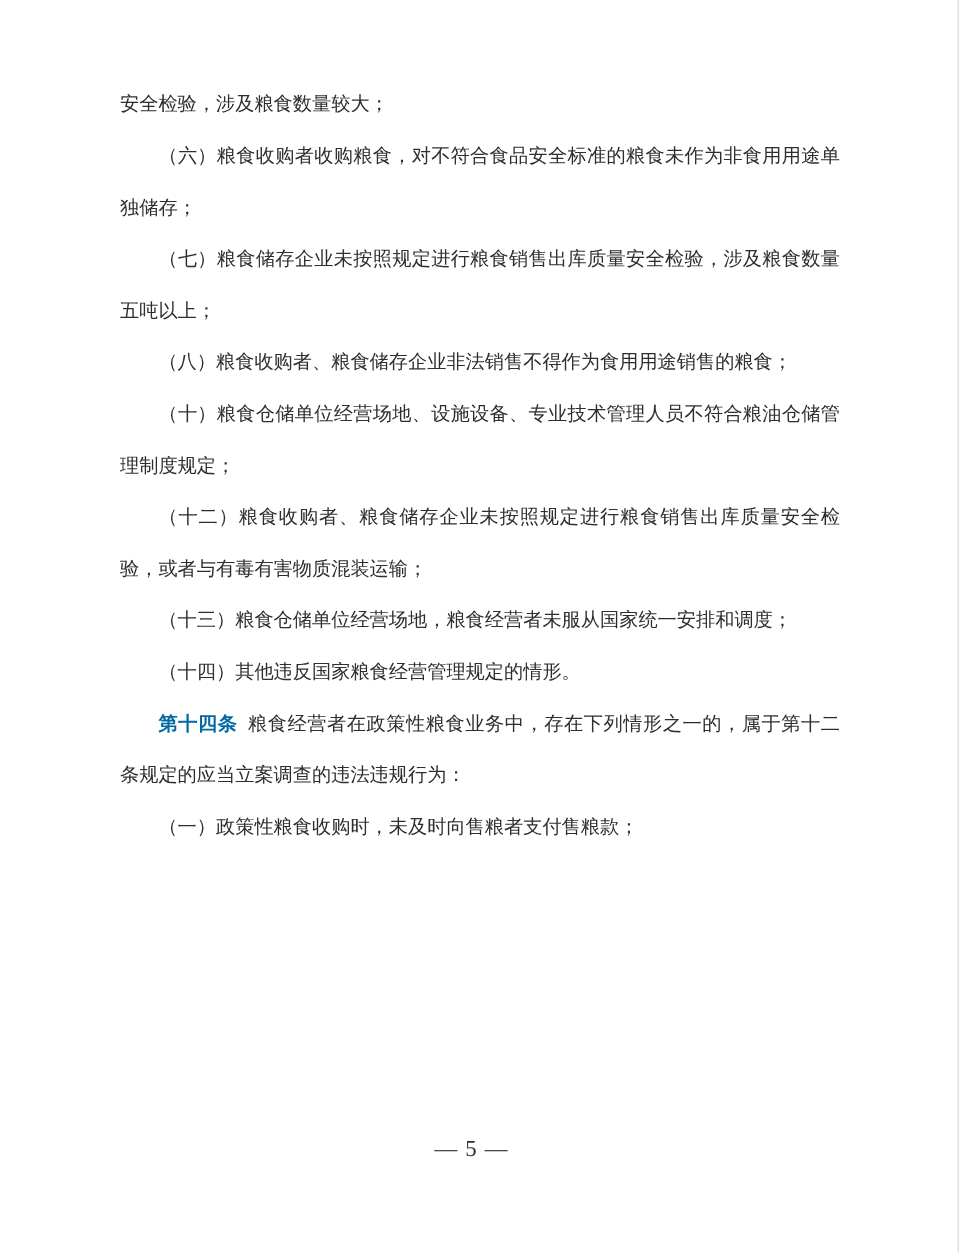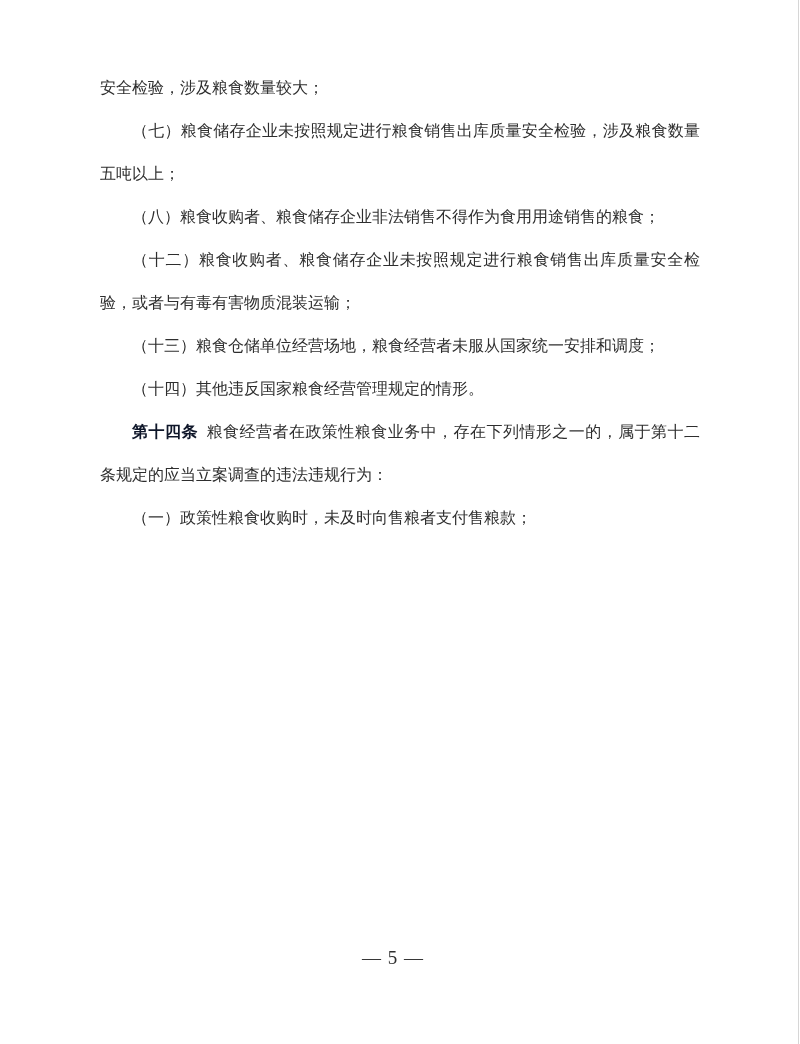--- a/index.html
+++ b/index.html
@@ -37,21 +37,21 @@
   }
   .document-body p.para {
     margin: 0;
     padding: 0;
   }
   .document-body p.indent {
     text-indent: 2em;
   }
   .article-lead {
     font-weight: bold;
-    color: #0f172a;
+    color: #0369a1;
     margin-right: 0.55em;
   }
   .page-footer {
     position: absolute;
     top: 944px;
     left: 0;
     width: 786px;
     text-align: center;
     font-size: 19px;
     line-height: 28px;
@@ -59,22 +59,24 @@
     letter-spacing: 1px;
   }
 </style>
 </head>
 <body>
 
 <div class="page">
   <div class="page-edge-line"></div>
   <div class="document-body">
       <p class="para"><span>安全检验，涉及粮食数量较大；</span></p>
+      <p class="para indent"><span>（六）粮食收购者收购粮食，对不符合食品安全标准的粮食未作为非食用用途单独储存；</span></p>
       <p class="para indent"><span>（七）粮食储存企业未按照规定进行粮食销售出库质量安全检验，涉及粮食数量五吨以上；</span></p>
       <p class="para indent"><span>（八）粮食收购者、粮食储存企业非法销售不得作为食用用途销售的粮食；</span></p>
+      <p class="para indent"><span>（十）粮食仓储单位经营场地、设施设备、专业技术管理人员不符合粮油仓储管理制度规定；</span></p>
       <p class="para indent"><span>（十二）粮食收购者、粮食储存企业未按照规定进行粮食销售出库质量安全检验，或者与有毒有害物质混装运输；</span></p>
       <p class="para indent"><span>（十三）粮食仓储单位经营场地，粮食经营者未服从国家统一安排和调度；</span></p>
       <p class="para indent"><span>（十四）其他违反国家粮食经营管理规定的情形。</span></p>
       <p class="para indent"><b class="article-lead">第十四条</b><span>粮食经营者在政策性粮食业务中，存在下列情形之一的，属于第十二条规定的应当立案调查的违法违规行为：</span></p>
       <p class="para indent"><span>（一）政策性粮食收购时，未及时向售粮者支付售粮款；</span></p>
     </div>
   <div class="page-footer">— 5 —</div>
 </div>
 
 </body></html>

